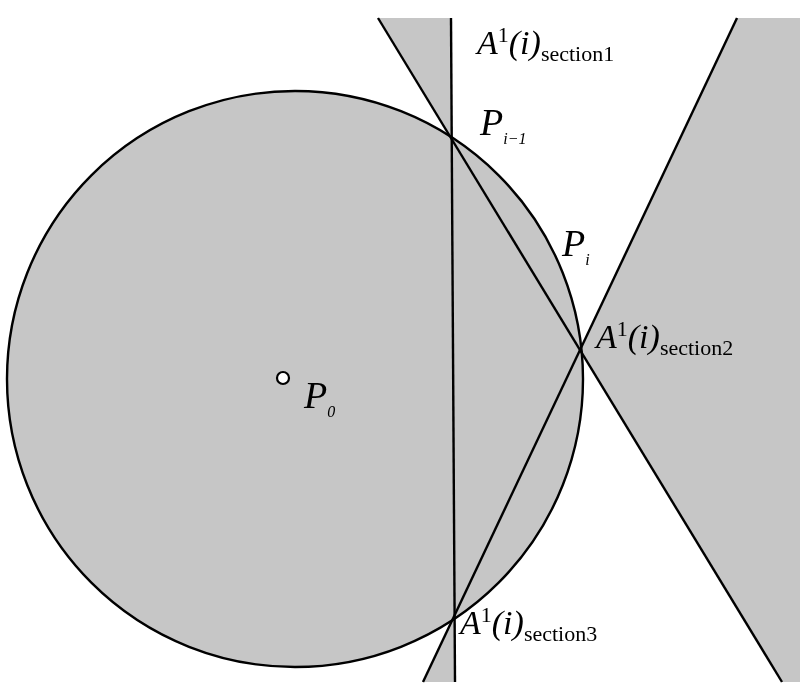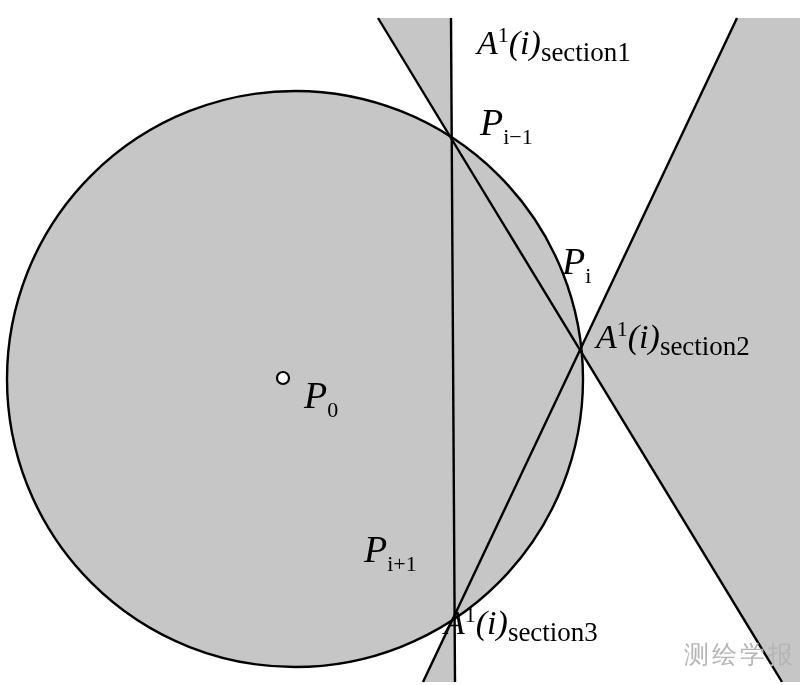--- a/index.html
+++ b/index.html
@@ -19,24 +19,24 @@
   .mlabel, .plabel, .wmark {
     position: absolute;
     white-space: nowrap;
     color: #000000;
     font-family: "Liberation Serif", serif;
     line-height: 1;
   }
   .mlabel .base { font-style: italic; font-size: 34px; }
   .mlabel .sup  { font-size: 22px; position: relative; top: -12px; }
   .mlabel .arg  { font-style: italic; font-size: 34px; }
-  .mlabel .sub  { font-size: 27px; position: relative; top: 7px; }
+  .mlabel .sub  { font-size: 22px; position: relative; top: 7px; }
 
   .plabel .base { font-style: italic; font-size: 38px; }
-  .plabel .sub  { font-size: 22px; position: relative; top: 9px; }
+  .plabel .sub  { font-style: italic; font-size: 16px; position: relative; top: 9px; }
 
   .wmark {
     font-family: "DejaVu Sans", sans-serif;
     font-size: 25px;
     letter-spacing: 3px;
     color: #b5b5b5;
   }
 </style>
 </head>
 <body>
@@ -64,35 +64,31 @@
 
   <div class="mlabel" style="left:477px; top:26px">
     <span class="base">A</span><span class="sup">1</span><span class="arg">(i)</span><span class="sub">section1</span>
   </div>
 
   <div class="plabel" style="left:480px; top:103px">
     <span class="base">P</span><span class="sub">i−1</span>
   </div>
 
 
-  <div class="plabel" style="left:562px; top:242px">
+  <div class="plabel" style="left:562px; top:224px">
     <span class="base">P</span><span class="sub">i</span>
   </div>
 
   <div class="mlabel" style="left:596px; top:320px">
     <span class="base">A</span><span class="sup">1</span><span class="arg">(i)</span><span class="sub">section2</span>
   </div>
 
   <div class="plabel" style="left:304px; top:376px">
     <span class="base">P</span><span class="sub">0</span>
   </div>
 
-  <div class="plabel" style="left:364px; top:530px">
-    <span class="base">P</span><span class="sub">i+1</span>
-  </div>
 
-  <div class="mlabel" style="left:444px; top:606px">
+  <div class="mlabel" style="left:460px; top:606px">
     <span class="base">A</span><span class="sup">1</span><span class="arg">(i)</span><span class="sub">section3</span>
   </div>
 
-  <div class="wmark" style="left:684px; top:642px">测绘学报</div>
 
 </div>
 
 </body></html>

